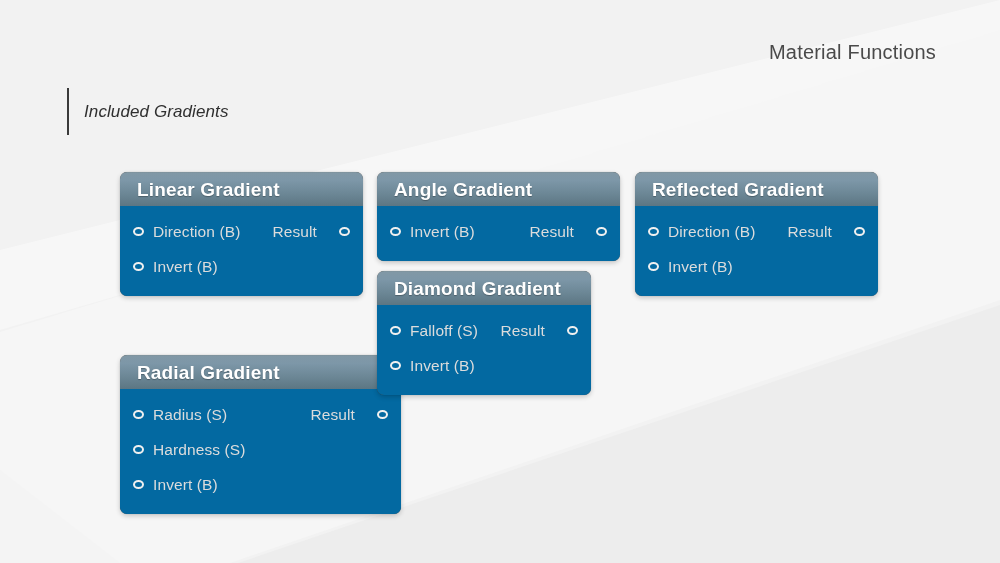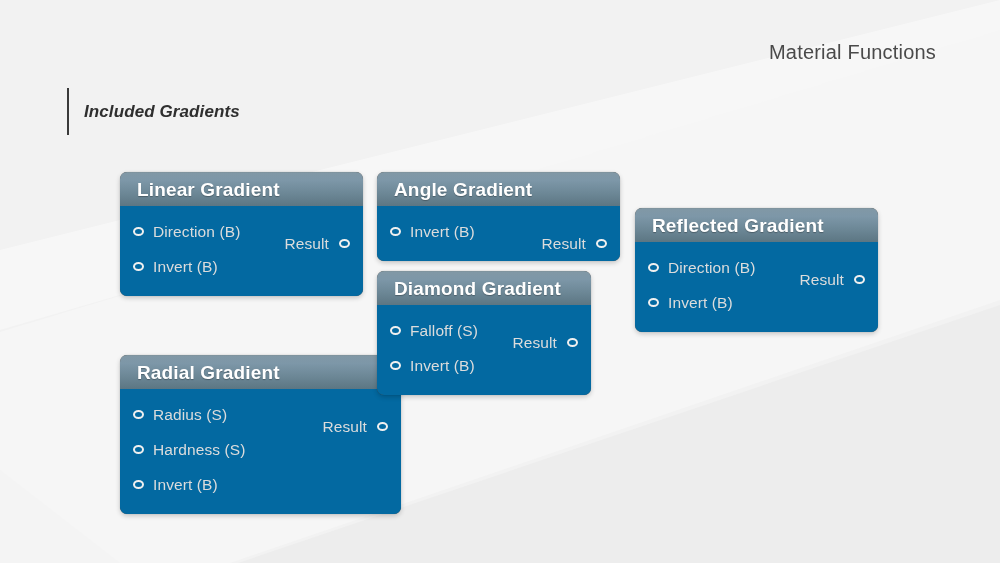--- a/index.html
+++ b/index.html
@@ -51,21 +51,21 @@
   .subtitle-bar {
     width: 2px;
     height: 47px;
     background: #3a3a3a;
     flex: 0 0 auto;
   }
   .subtitle-text {
     margin-left: 15px;
     font-size: 17px;
     font-style: italic;
-    font-weight: bold;
+    font-weight: normal;
     color: #2f2f2f;
     letter-spacing: 0.1px;
     white-space: nowrap;
   }
 
   
   #node-canvas {
     position: absolute;
     inset: 0;
     z-index: 2;
@@ -110,24 +110,25 @@
   }
 
   .pin-in {
     display: flex;
     align-items: center;
     padding-left: 13px;
   }
   .pin-out {
     position: absolute;
     right: 13px;
-    top: 12px;
+    top: 0;
     height: 35px;
     display: flex;
     align-items: center;
+    gap: 12px;
   }
 
   .pin-dot {
     width: 11px;
     height: 9px;
     flex: 0 0 auto;
     border: 2px solid #f0f0f0;
     border-radius: 50%;
     box-sizing: border-box;
   }
@@ -245,21 +246,21 @@
           </div>
         </div>
         <div class="pin-row">
           <div class="pin-in">
             <span class="pin-dot"></span>
             <span class="pin-label">Invert (B)</span>
           </div>
         </div>
       </div>
     </div>
-    <div class="node-card" style="left: 635px; top: 172px; width: 243px; margin-top: 36px;">
+    <div class="node-card" style="left: 635px; top: 172px; width: 243px;">
       <div class="node-header">
         <div class="node-title">Reflected Gradient</div>
       </div>
       <div class="node-body">
         <div class="pin-row">
           <div class="pin-in">
             <span class="pin-dot"></span>
             <span class="pin-label">Direction (B)</span>
           </div>
           <div class="pin-out">

